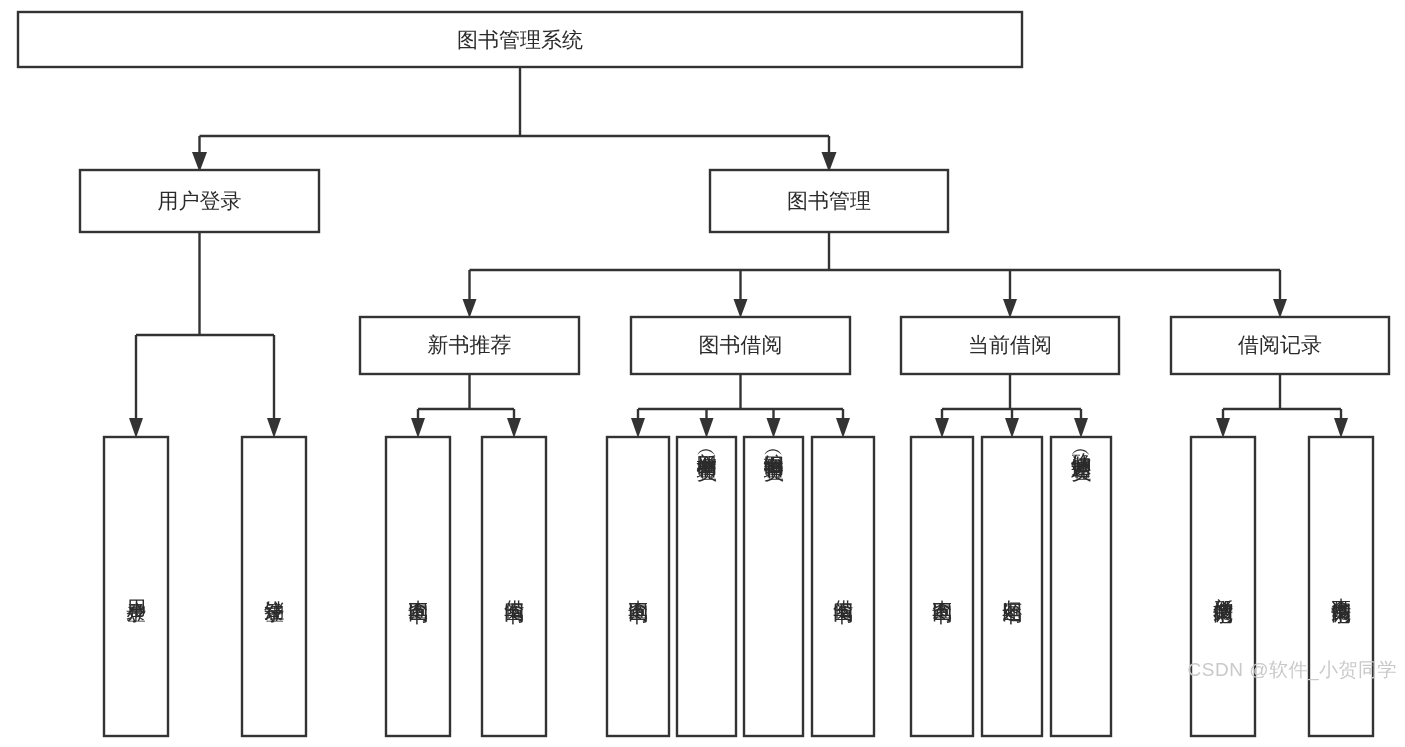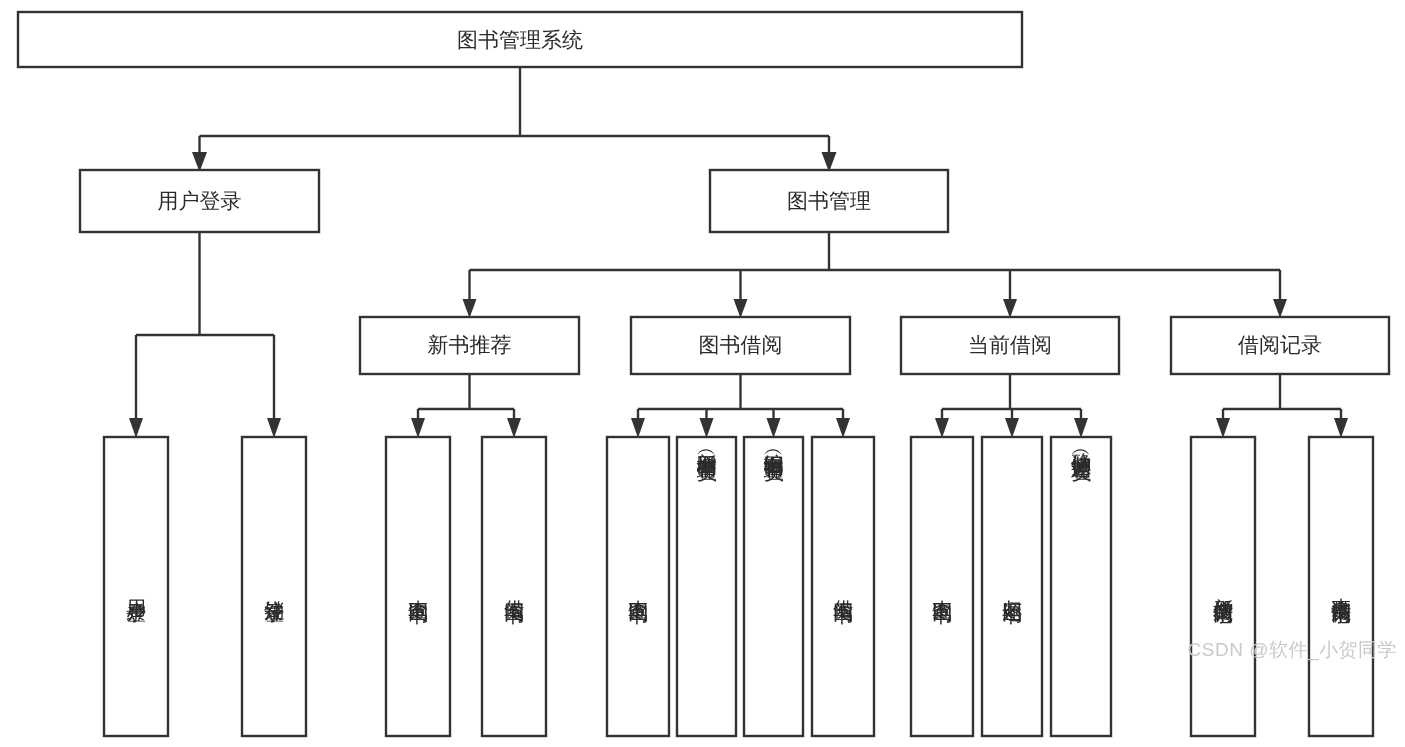--- a/index.html
+++ b/index.html
@@ -62,21 +62,21 @@
     font-family: "Liberation Sans", "DejaVu Sans", sans-serif;
     font-size: 20px;
     line-height: 1.08;
     letter-spacing: 1.5px;
     color: #2b2b2b;
     white-space: nowrap;
   }
   #watermark {
     position: absolute;
     right: 8px;
-    bottom: 20px;
+    bottom: 0;
     font-family: "Liberation Sans", "DejaVu Sans", sans-serif;
     font-size: 19px;
     color: #c9c9c9;
     letter-spacing: 0.5px;
     white-space: nowrap;
     pointer-events: none;
   }
 </style>
 </head>
 <body>

